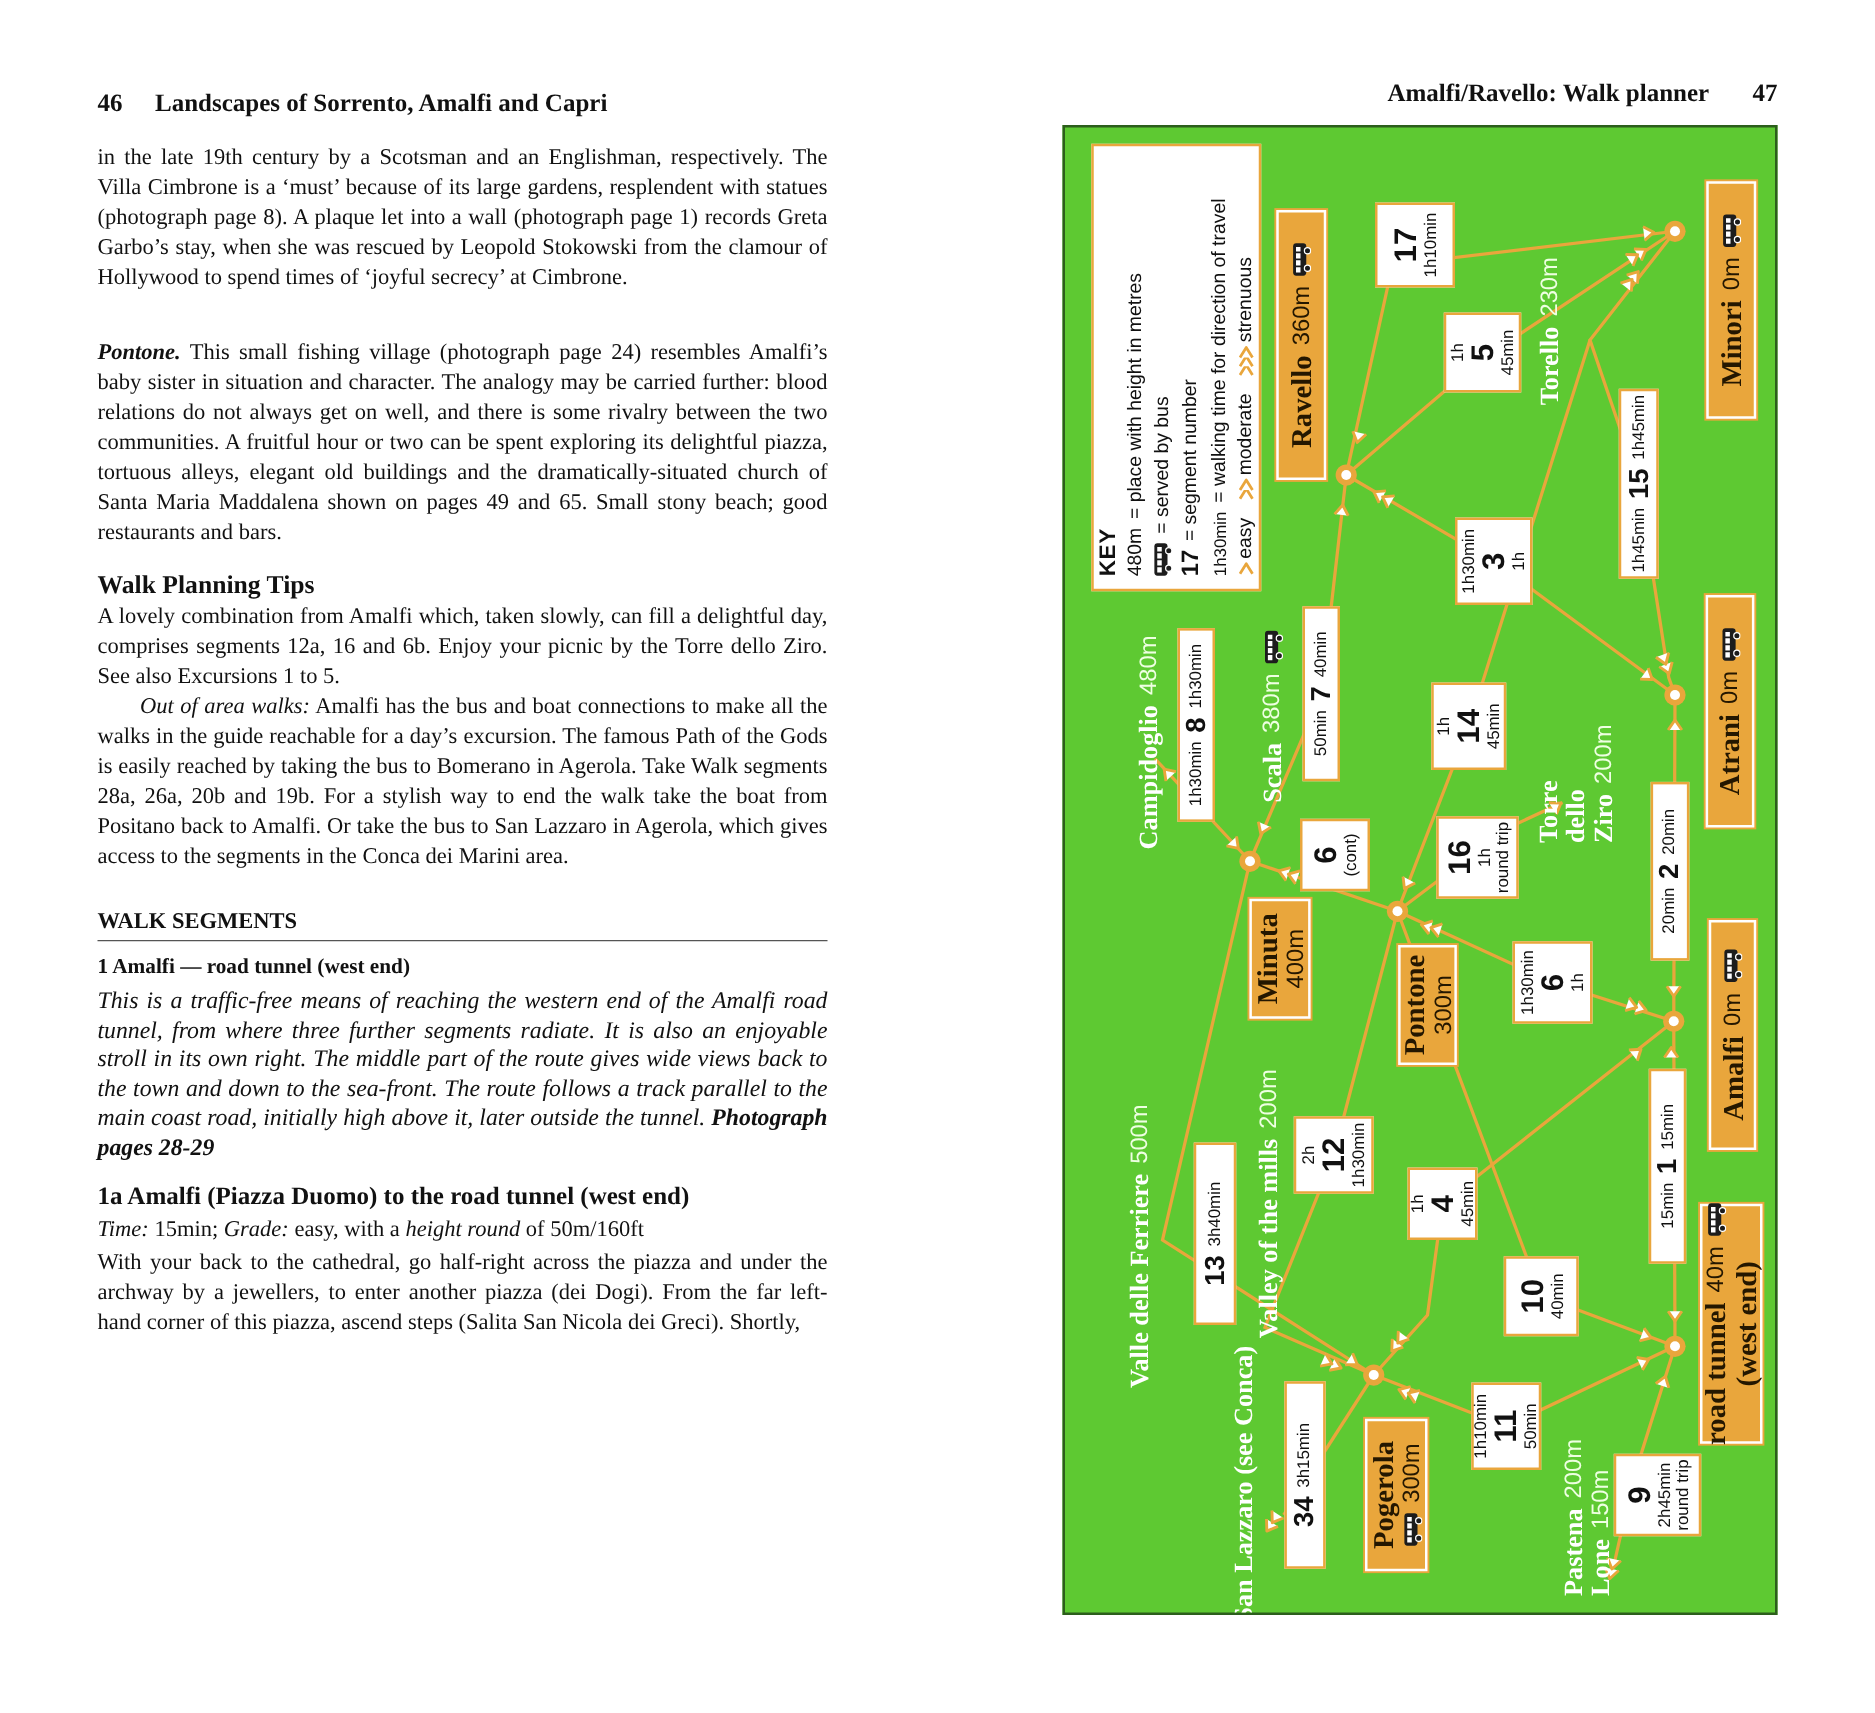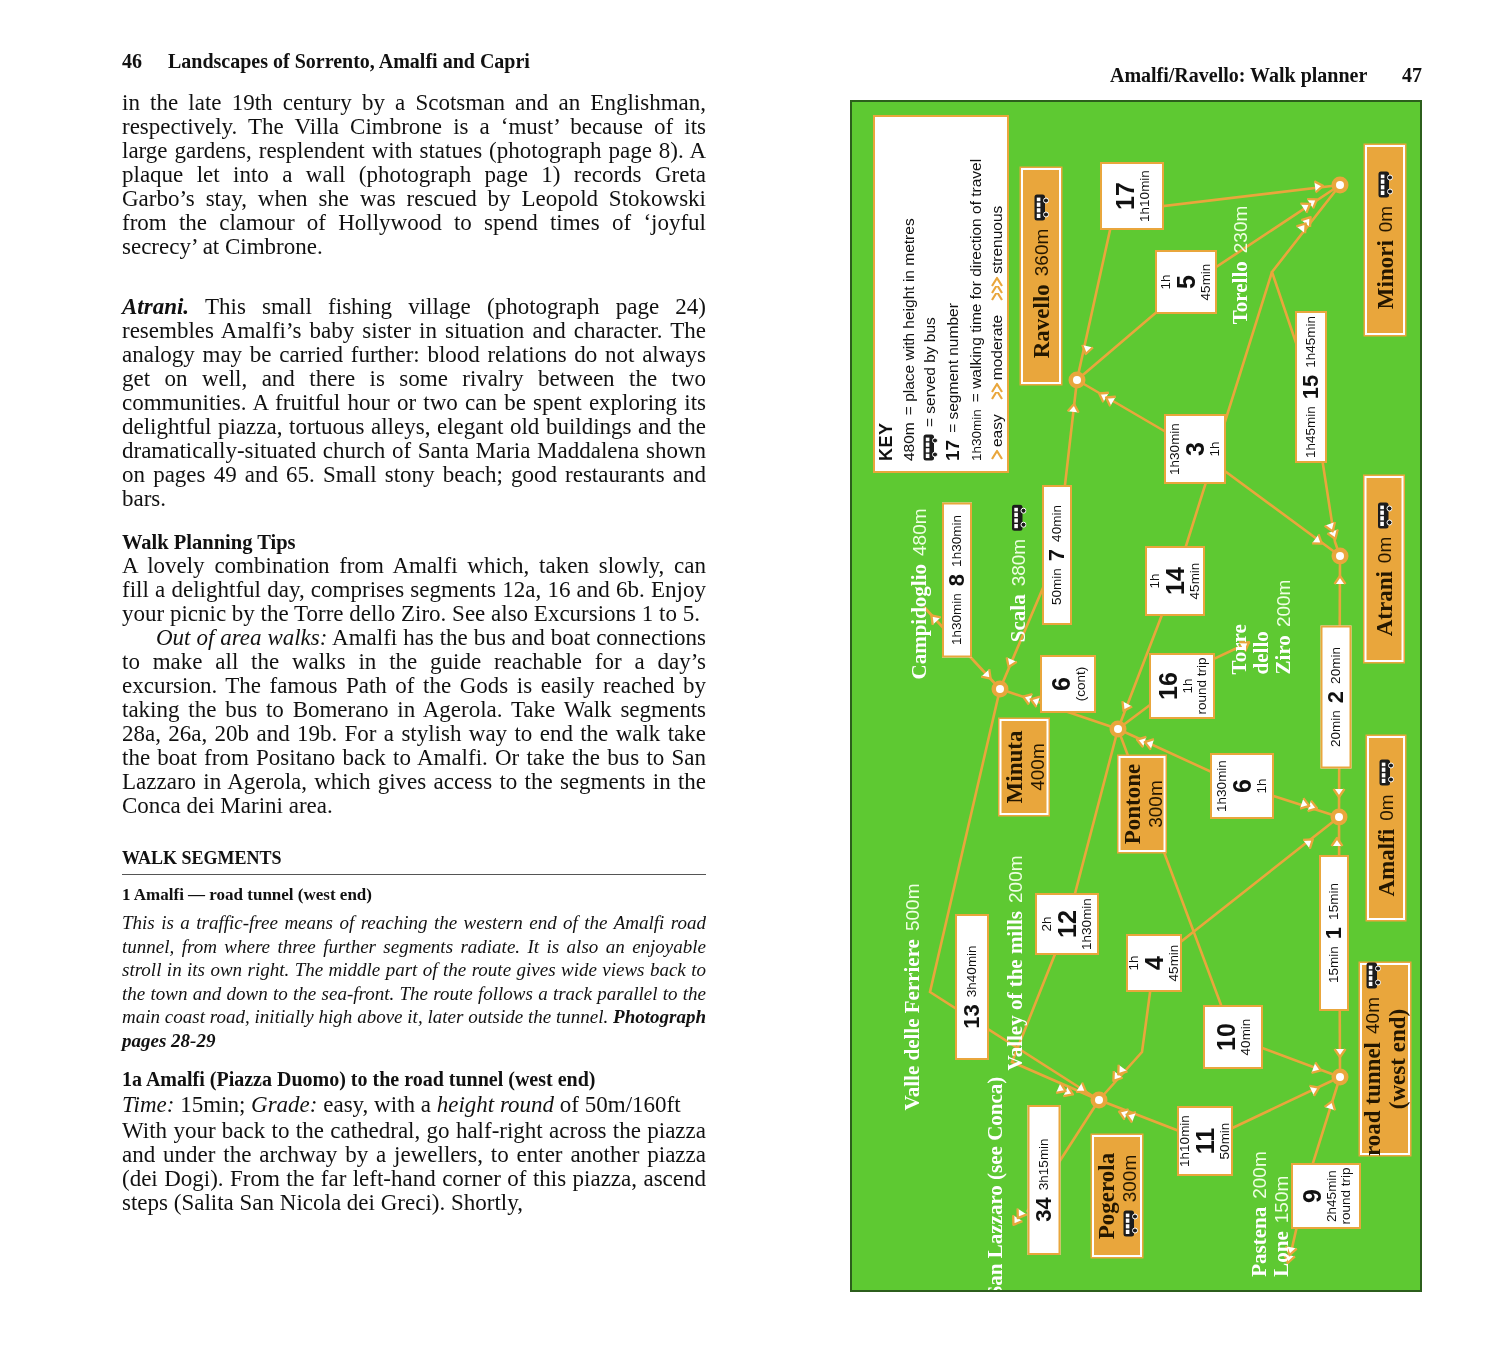--- a/index.html
+++ b/index.html
@@ -1,21 +1,21 @@
 <!DOCTYPE html>
 <html><head>
 <meta charset="utf-8">
 <style>
   html,body{margin:0;padding:0;background:#fff;}
   #canvas{position:relative;width:1500px;height:1370px;background:#fff;overflow:hidden;
           font-family:"Liberation Serif",serif;color:#111;}
   
-  #leftpage{position:absolute;left:78px;top:50px;width:584px;margin-left:44px;}
+  #leftpage{position:absolute;left:78px;top:72px;width:584px;}
   .pghead{display:flex;gap:26px;font-weight:bold;font-size:20px;}
-  .bodytext{font-size:23px;line-height:24px;text-align:justify;margin:0;}
+  .bodytext{font-size:18px;line-height:24px;text-align:justify;margin:0;}
   .leadbi{font-weight:bold;font-style:italic;}
   .it{font-style:italic;}
   .bi{font-weight:bold;font-style:italic;}
   .subhead{font-weight:bold;font-size:20.5px;margin:0;}
   .rulehead{font-weight:bold;font-size:18px;margin:0;padding-bottom:5px;border-bottom:1.5px solid #555;}
   .seghead{font-weight:bold;font-size:17px;margin:0;}
   .ital{font-style:italic;font-size:19px;line-height:23.5px;text-align:justify;margin:0;}
   .indent{text-indent:34px;}
   
   #rightheader{position:absolute;top:64px;left:850px;width:572px;text-align:right;
@@ -61,21 +61,21 @@
 
   <div id="leftpage">
     <div class="pghead">
       <span>46</span>
       <span>Landscapes of Sorrento, Amalfi and Capri</span>
     </div>
 
     <p class="bodytext" style="margin-top:18px;">in the late 19th century by a Scotsman and an Englishman, respectively. The Villa Cimbrone is a ‘must’ because of its large gardens, resplendent with statues (photograph page 8). A plaque let into a wall (photograph page 1) records Greta Garbo’s stay, when she was rescued by Leopold Stokowski from the clamour of Hollywood to spend times of ‘joyful secrecy’ at Cimbrone.</p>
 
     <p class="bodytext" style="margin-top:36px;">
-      <span class="leadbi">Atrani.</span>
+      <span class="leadbi">Pontone.</span>
       <span>This small fishing village (photograph page 24) resembles Amalfi’s baby sister in situation and character. The analogy may be carried further: blood relations do not always get on well, and there is some rivalry between the two communities. A fruitful hour or two can be spent exploring its delightful piazza, tortuous alleys, elegant old buildings and the dramatically-situated church of Santa Maria Maddalena shown on pages 49 and 65. Small stony beach; good restaurants and bars.</span>
     </p>
 
     <p class="subhead" style="margin-top:20px;">Walk Planning Tips</p>
     <p class="bodytext">A lovely combination from Amalfi which, taken slowly, can fill a delightful day, comprises segments 12a, 16 and 6b. Enjoy your picnic by the Torre dello Ziro. See also Excursions 1 to 5.</p>
 
     <p class="bodytext indent" style="margin-top:0;">
       <span class="it">Out of area walks:</span>
       <span>Amalfi has the bus and boat connections to make all the walks in the guide reachable for a day’s excursion. The famous Path of the Gods is easily reached by taking the bus to Bomerano in Agerola. Take Walk segments 28a, 26a, 20b and 19b. For a stylish way to end the walk take the boat from Positano back to Amalfi. Or take the bus to San Lazzaro in Agerola, which gives access to the segments in the Conca dei Marini area.</span>
     </p>

